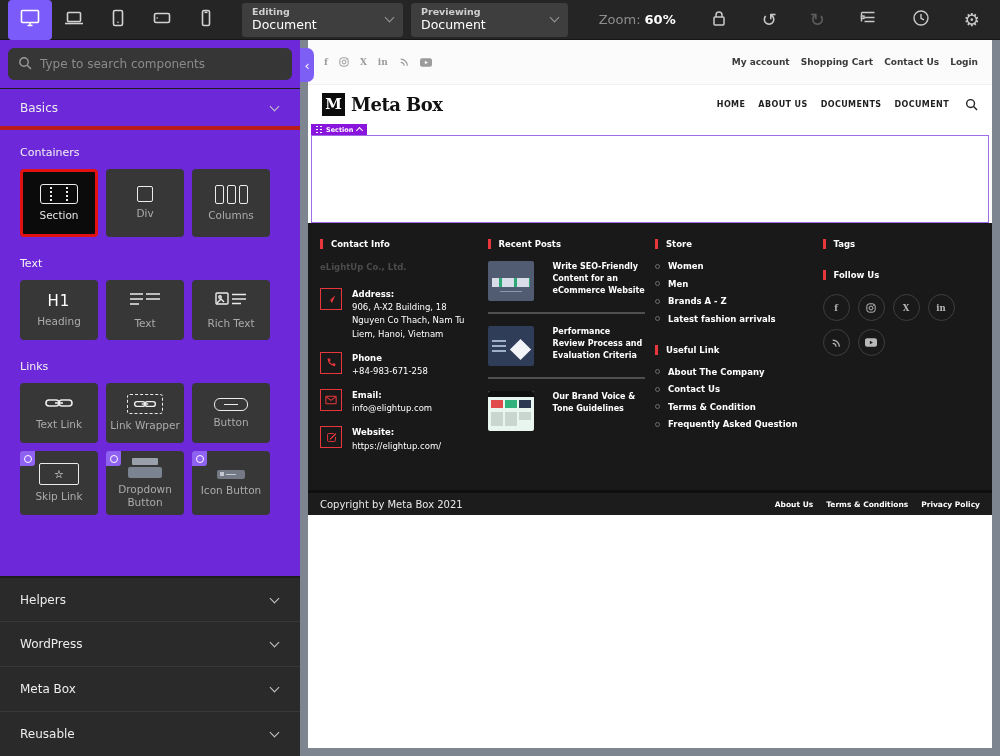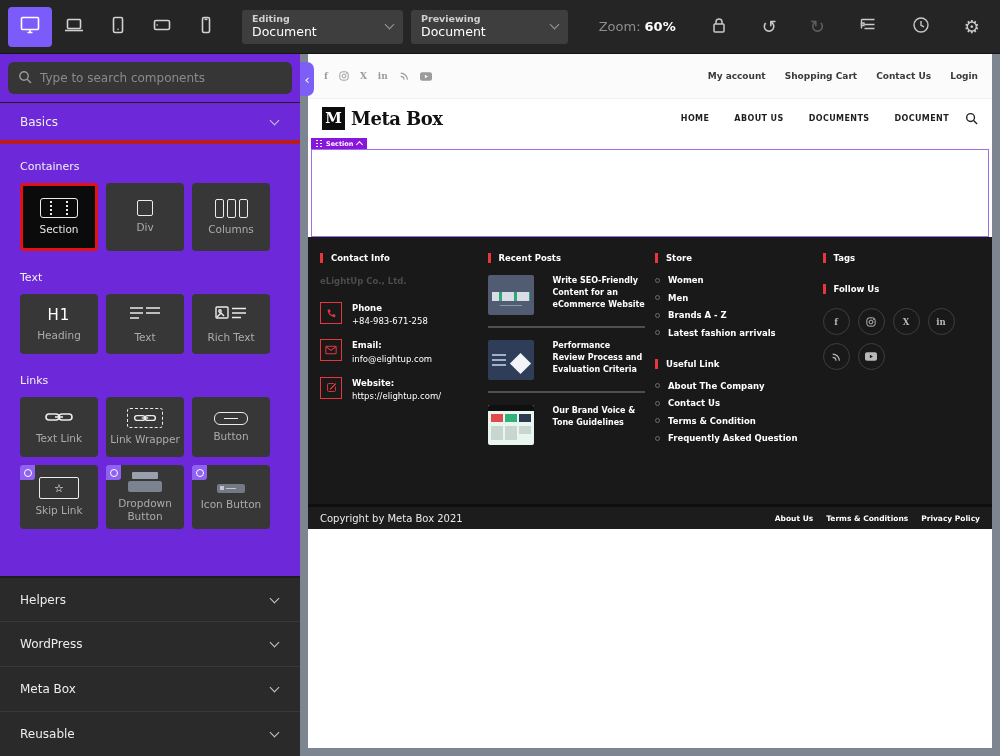--- a/index.html
+++ b/index.html
@@ -1,21 +1,21 @@
 <!DOCTYPE html>
 <html><head>
 <meta charset="utf-8">
 <style>
   * { box-sizing: border-box; margin: 0; padding: 0; }
   html,body { width:1000px; height:756px; }
   body { font-family:"DejaVu Sans", sans-serif; background:#1c1c1c; }
   .app { position:relative; width:1000px; height:756px; overflow:hidden; display:flex; flex-direction:column; }
 
   
-  .toolbar { height:54px; background:#252525; display:flex; align-items:center; flex:none; border-bottom:1px solid #161616; }
+  .toolbar { height:40px; background:#252525; display:flex; align-items:center; flex:none; border-bottom:1px solid #161616; }
   .devices { display:flex; height:40px; margin-left:8px; align-items:center; }
   .device { width:44px; height:40px; display:flex; align-items:center; justify-content:center; color:#d2d2d2; background:transparent; border:none; cursor:pointer; }
   .device.active { background:#7b5cfa; border-radius:4px; color:#fff; }
   .dd { margin-left:14px; width:161px; height:34px; background:#3e3e3e; border-radius:3px; display:flex; align-items:center; padding:0 10px; position:relative; }
   .dd + .dd { margin-left:8px; width:157px; }
   .dd-text { display:flex; flex-direction:column; line-height:1.15; }
   .dd-label { font-size:9.5px; color:#cfcfcf; font-weight:bold; }
   .dd-value { font-size:12.5px; color:#ffffff; }
   .caret { width:7px; height:7px; border-right:1.5px solid #9a9a9a; border-bottom:1.5px solid #9a9a9a; transform:rotate(45deg); margin-left:auto; margin-top:-4px; }
   .toolbar-right { margin-left:auto; display:flex; align-items:center; gap:33px; padding-right:20px; }
@@ -70,27 +70,27 @@
   .acc-list .acc-row:first-child { border-top:2px solid #1d1d1d; }
 
   
   .canvas { flex:1; background:#7d8690; position:relative; padding:0 8px 8px 8px; min-width:0; }
   .handle { position:absolute; left:0; top:8px; width:14px; height:34px; background:#7e5ff5; border-radius:0 7px 7px 0; color:#fff; display:flex; align-items:center; justify-content:center; font-size:13px; z-index:9; cursor:pointer; }
   .preview { background:#fff; height:100%; display:flex; flex-direction:column; overflow:hidden; }
 
   .pv-topbar { height:45px; flex:none; background:#fbfbfb; border-bottom:1px solid #f0f0f0; display:flex; align-items:center; justify-content:space-between; padding:0 14px 0 16px; }
   .soc-row { display:flex; gap:11px; align-items:center; color:#9b9b9b; }
   .soc-row .s { font-size:9px; font-weight:bold; display:flex; align-items:center; cursor:pointer; font-family:"DejaVu Serif", serif; }
-  .tb-links { display:flex; gap:19px;margin-left:24px; }
+  .tb-links { display:flex; gap:11px;margin-left:24px; }
   .tb-links a { font-size:9px; color:#3a3a3a; font-weight:bold; text-decoration:none; cursor:pointer; }
 
   .pv-header { height:38px; flex:none; display:flex; align-items:center; padding:0 14px; background:#fff; }
   .logo-box { width:23px; height:23px; background:#0c0c0c; color:#fff; display:flex; align-items:center; justify-content:center; font-family:"DejaVu Serif", serif; font-weight:bold; font-size:15px; flex:none; }
   .site-name { font-family:"DejaVu Serif", serif; font-weight:bold; font-size:18px; color:#111; margin-left:6px; letter-spacing:-0.5px; }
-  .pv-nav { margin-left:auto; display:flex; gap:25px; align-items:flex-end; }
+  .pv-nav { margin-left:auto; display:flex; gap:13px; align-items:flex-end; }
   .pv-nav a { font-size:8px; font-weight:bold; color:#1f1f1f; letter-spacing:.4px; text-decoration:none; cursor:pointer; }
   .pv-search { margin-left:16px; color:#222; display:flex; cursor:pointer; }
 
   .pv-section-wrap { position:relative; margin:12px 3px 0; flex:none; }
   .pv-section { height:88px; border:1px solid #a06de6; background:#fff; }
   .sec-tag { position:absolute; top:-11px; left:0; height:11px; background:#8a16dd; color:#fff; font-size:6.5px; font-weight:bold; display:flex; align-items:center; gap:4px; padding:0 5px; cursor:pointer; }
   .dots { width:6px; height:8px; position:relative; display:block; }
   .dots::before { content:""; position:absolute; top:0; left:0; width:1.5px; height:1.5px; background:#fff; box-shadow:4px 0 #fff, 0 3px #fff, 4px 3px #fff, 0 6px #fff, 4px 6px #fff; }
   .tag-caret { width:5px; height:5px; border-left:1.2px solid #fff; border-top:1.2px solid #fff; transform:rotate(45deg); margin-top:2px; }
 
@@ -449,20 +449,28 @@
         </div>
 
         <div class="pv-footer">
 
           <div>
             <div class="f-title">
                 <i></i>
                 <span>Contact Info</span>
               </div>
             <div class="company">eLightUp Co., Ltd.</div>
+            <div class="c-row">
+              <span class="c-ic">
+                <svg width="12" height="12" viewBox="0 0 14 14">
+                    <path d="M2.5 11.5 L12 2.5 L8 12 L6.3 8.2 Z" fill="currentColor"></path>
+                  </svg>
+              </span>
+              <div class="c-body"><b>Address:</b><span>906, A-X2 Building, 18 Nguyen Co Thach, Nam Tu Liem, Hanoi, Vietnam</span></div>
+            </div>
             <div class="c-row">
               <span class="c-ic">
                 <svg width="11" height="11" viewBox="0 0 16 16">
                     <path d="M3.2 2 h2.6 l1 3.1 -1.8 1.2 a8.5 8.5 0 0 0 4.2 4.2 l1.2-1.8 3.1 1 v2.6 a1 1 0 0 1 -1 1 A12 12 0 0 1 2.2 3 a1 1 0 0 1 1-1z" fill="currentColor"></path>
                   </svg>
               </span>
               <div class="c-body"><b>Phone</b><span>+84-983-671-258</span></div>
             </div>
             <div class="c-row">
               <span class="c-ic">

